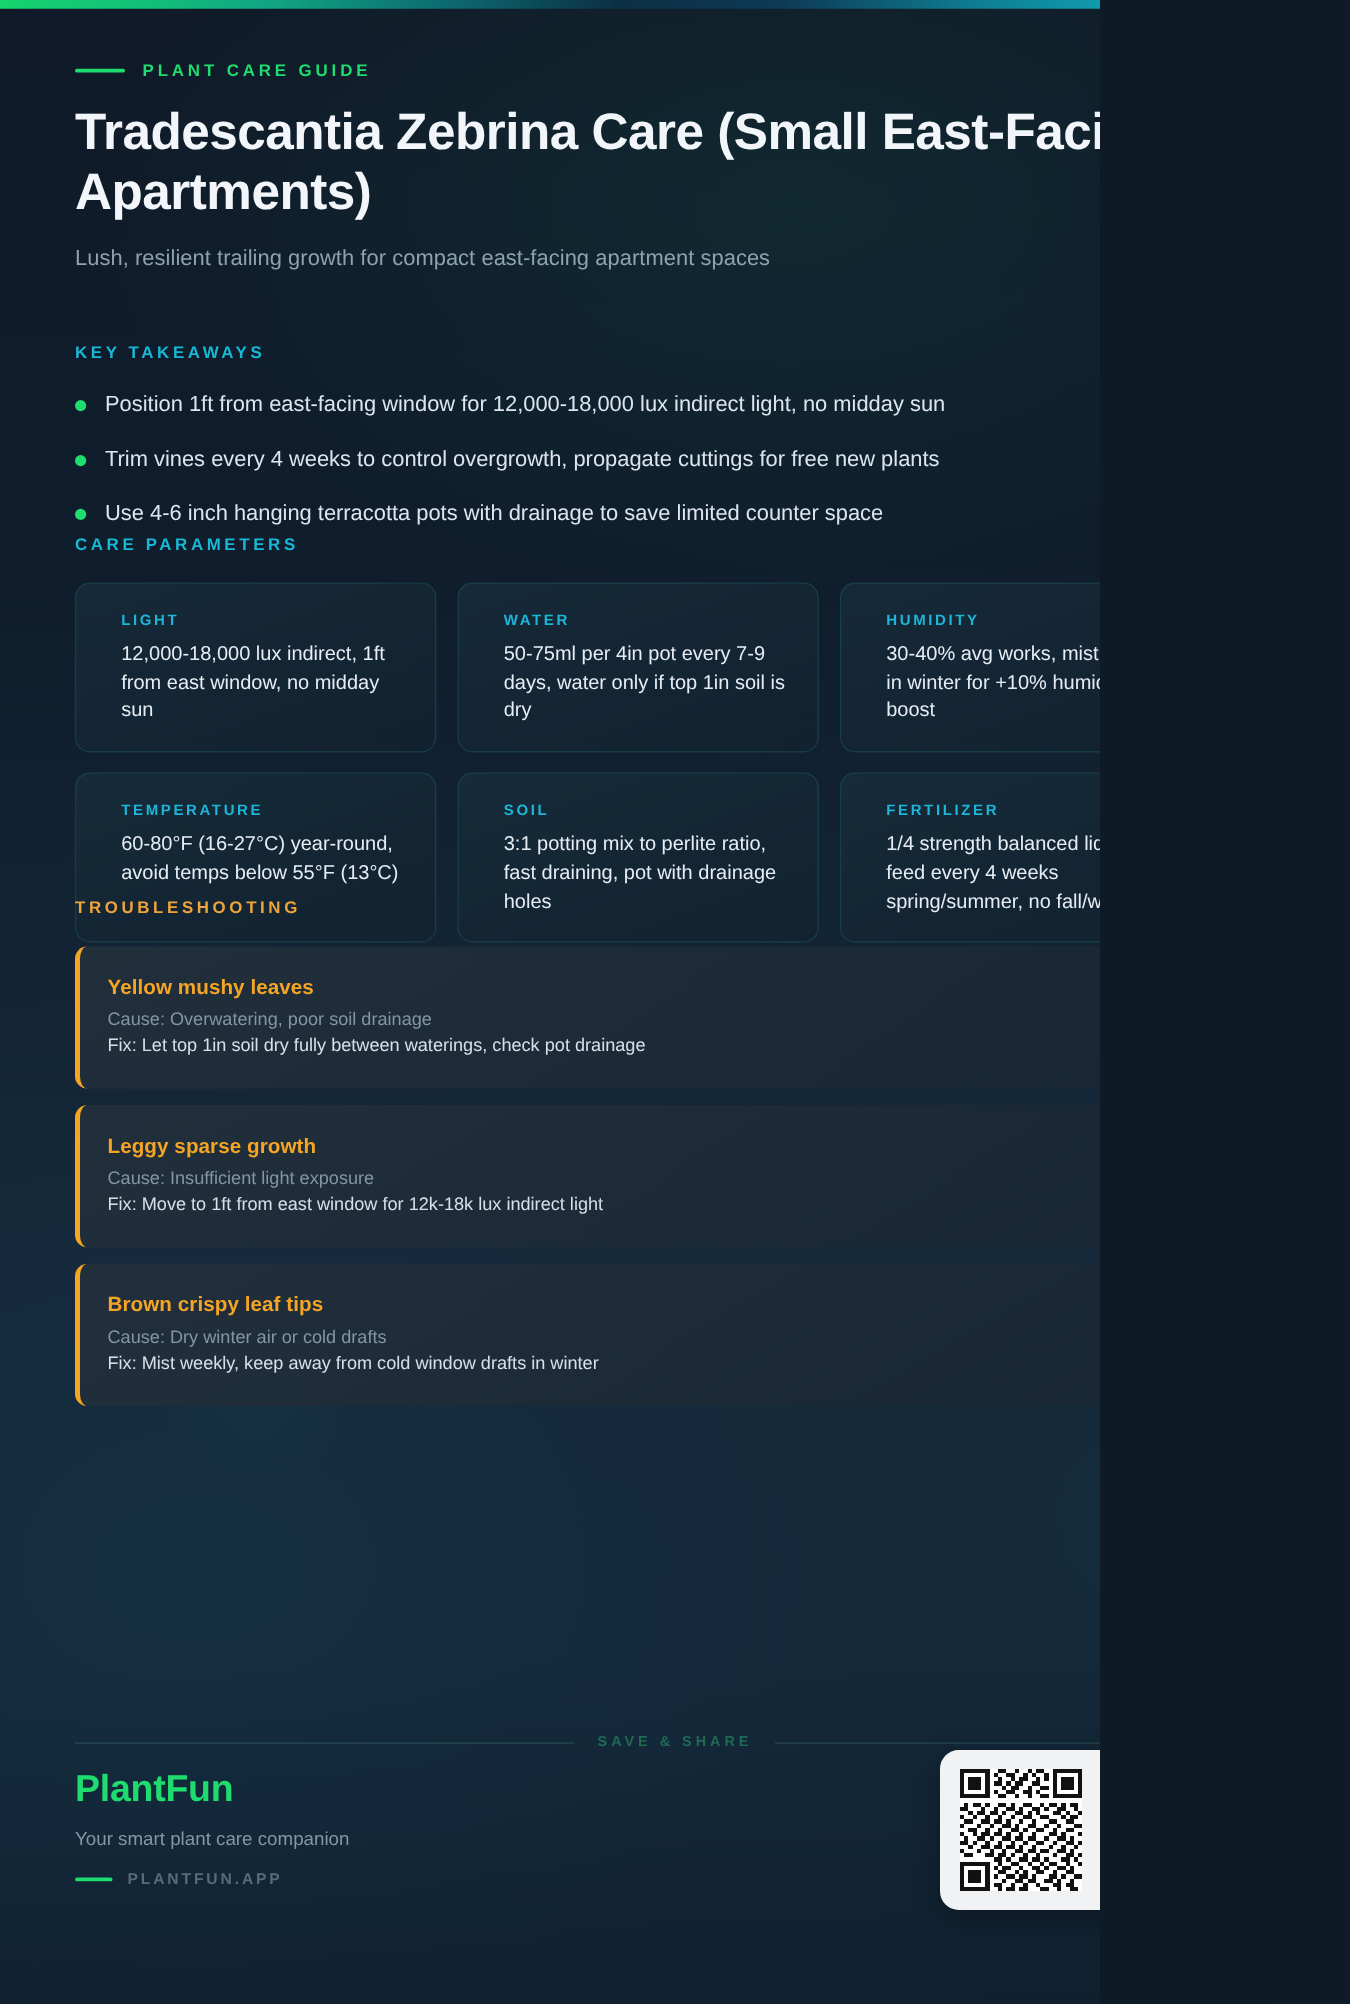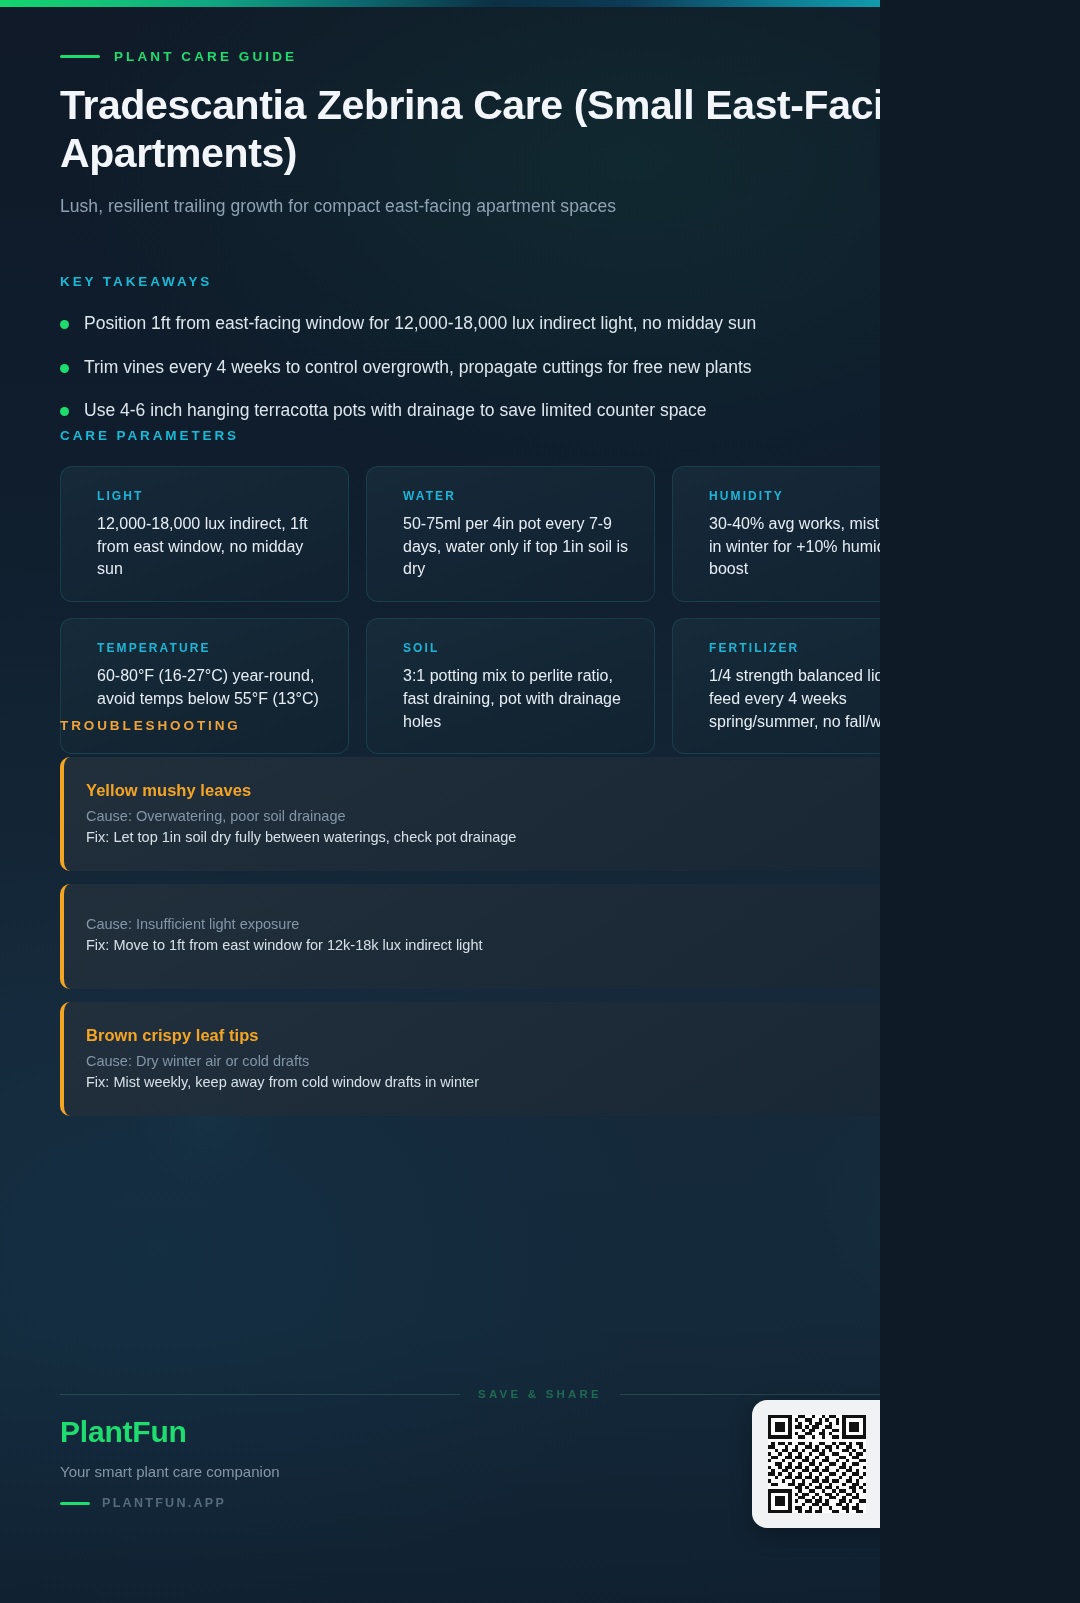--- a/index.html
+++ b/index.html
@@ -605,20 +605,21 @@
 
   <div class="trouble">
     <div class="section-head amber">TROUBLESHOOTING</div>
     <div class="trouble-list">
       <div class="trouble-card">
         <div class="trouble-title">Yellow mushy leaves</div>
         <div class="trouble-cause">Cause: Overwatering, poor soil drainage</div>
         <div class="trouble-fix">Fix: Let top 1in soil dry fully between waterings, check pot drainage</div>
       </div>
       <div class="trouble-card">
+        <div class="trouble-title">Leggy sparse growth</div>
         <div class="trouble-cause">Cause: Insufficient light exposure</div>
         <div class="trouble-fix">Fix: Move to 1ft from east window for 12k-18k lux indirect light</div>
       </div>
       <div class="trouble-card">
         <div class="trouble-title">Brown crispy leaf tips</div>
         <div class="trouble-cause">Cause: Dry winter air or cold drafts</div>
         <div class="trouble-fix">Fix: Mist weekly, keep away from cold window drafts in winter</div>
       </div>
     </div>
   </div>

